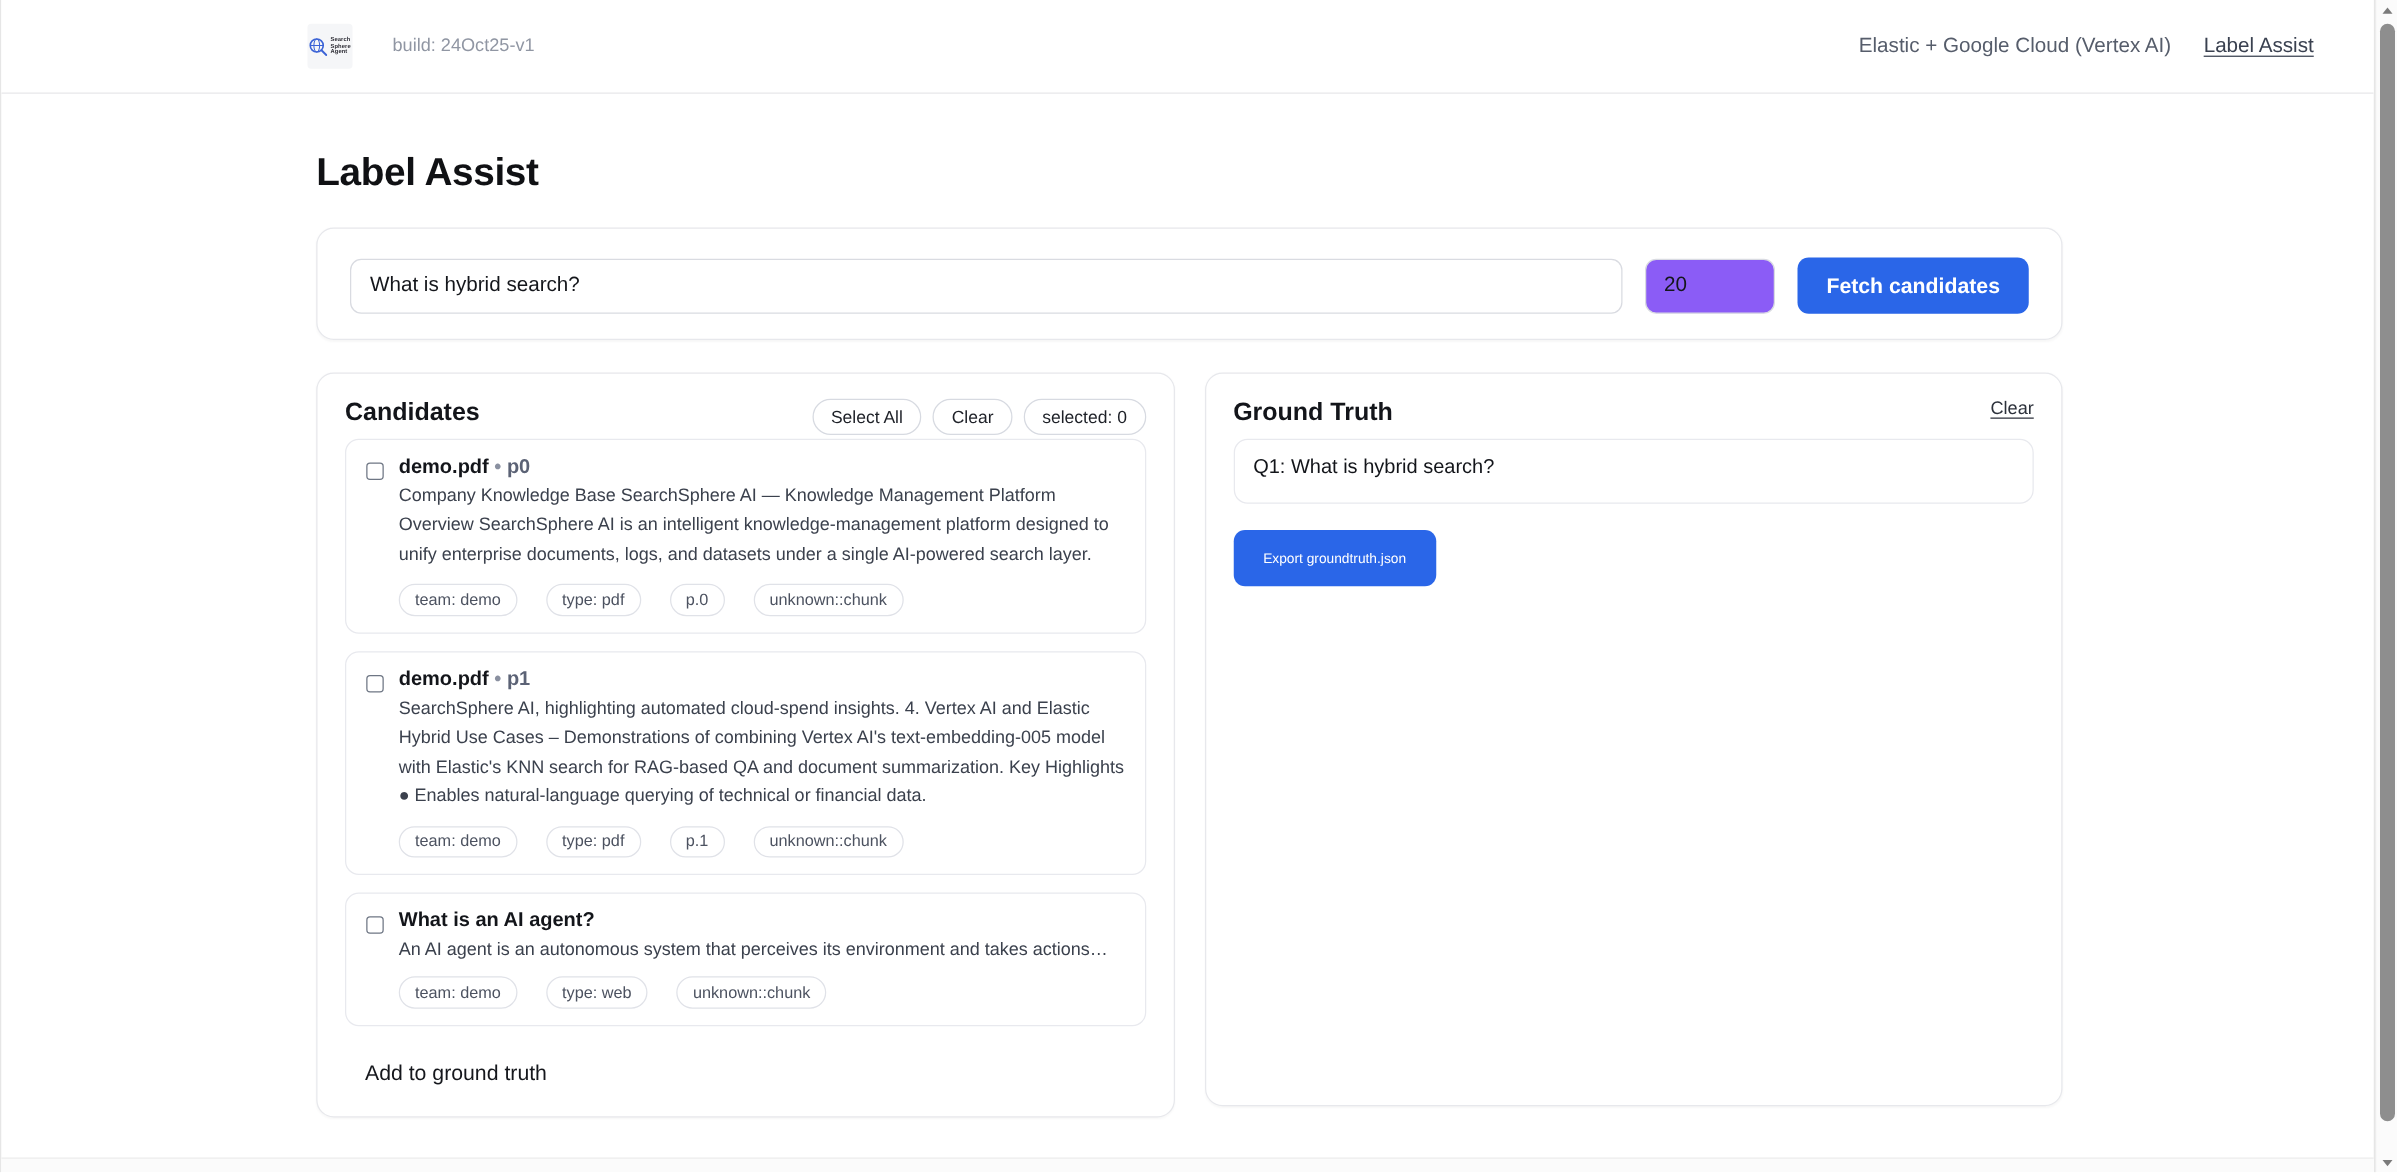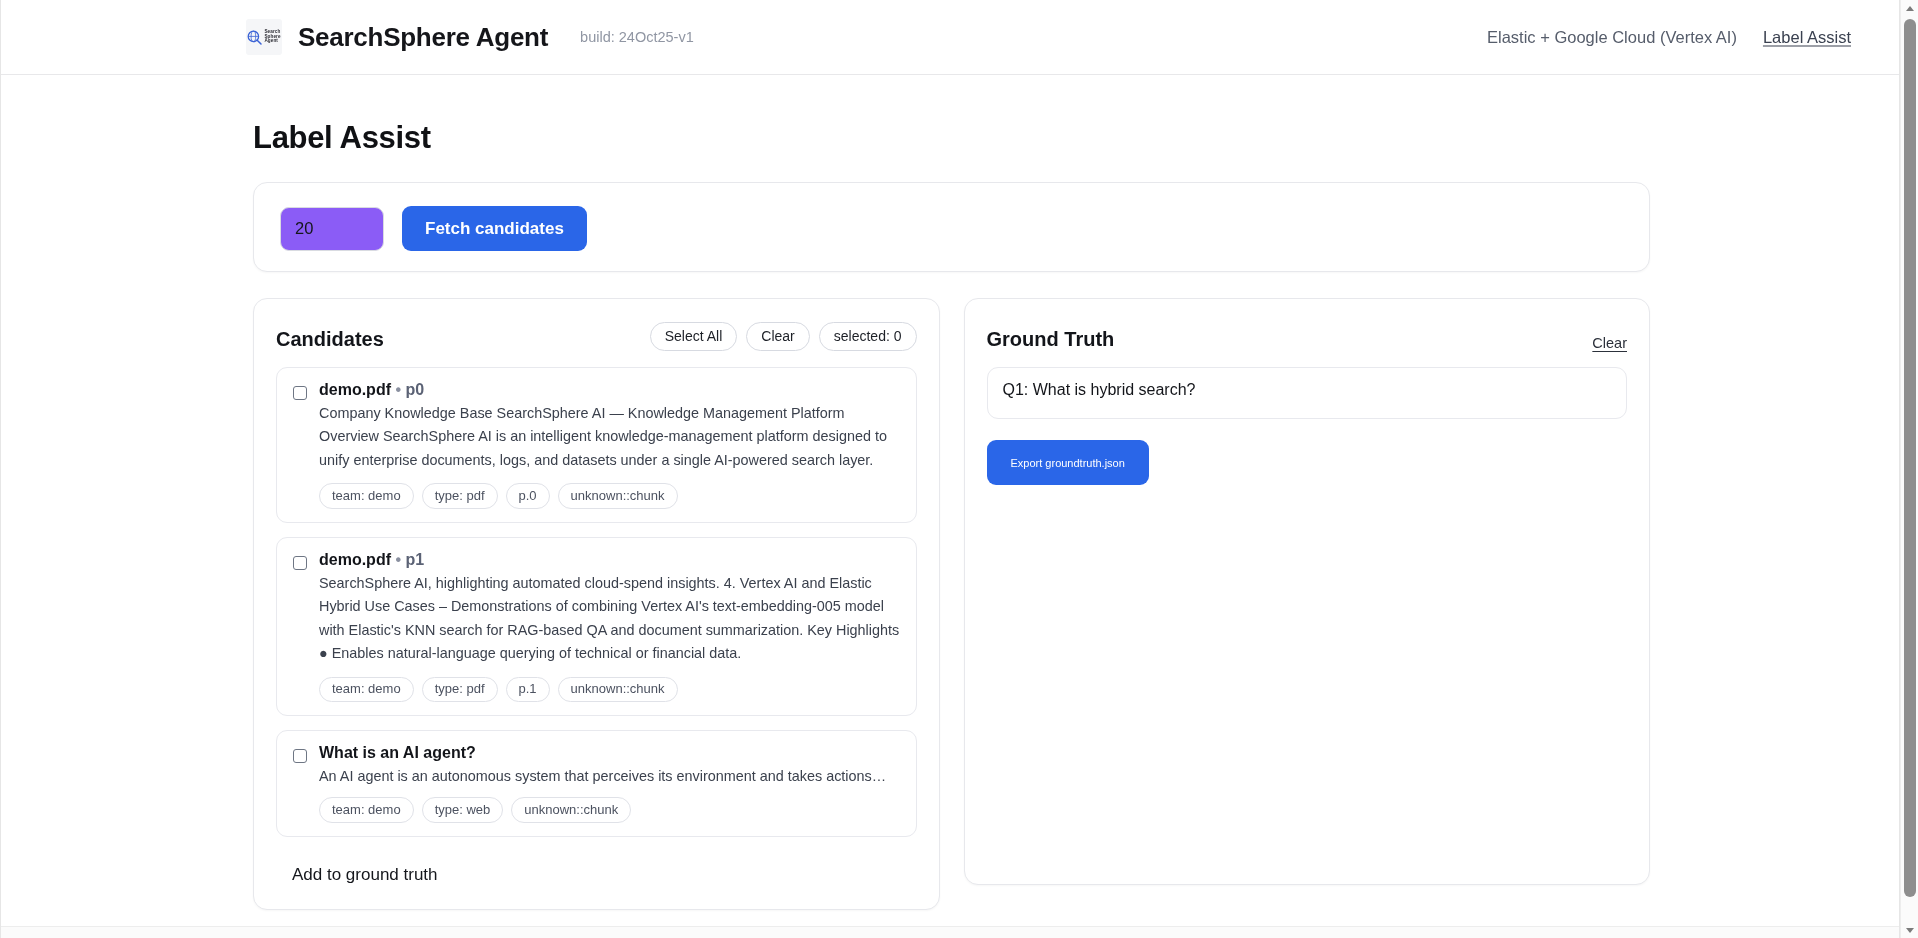--- a/index.html
+++ b/index.html
@@ -195,24 +195,24 @@
   .panel-candidates {
     width: 688px;
     min-height: 587px;
   }
   .panel-groundtruth {
     width: 688px;
     min-height: 587px;
   }
   .panel-head {
     display: flex;
-    align-items: flex-end;
+    align-items: flex-start;
     justify-content: space-between;
     height: 32px;
-    margin-bottom: 16px;
+    margin-bottom: 0;
   }
   .panel-title {
     font-size: 20px;
     font-weight: 700;
     color: #13151a;
   }
   .panel-actions {
     display: flex;
     align-items: center;
     gap: 9px;
@@ -275,21 +275,21 @@
     margin-bottom: 3px;
   }
   .cand-title .sep { color: #8a90a0; font-weight: 700; }
   .cand-title .pg { color: #5b6275; font-weight: 700; }
   .cand-snippet {
     font-size: 14.4px;
     line-height: 1.63;
     color: #3b414d;
     margin-bottom: 11px;
   }
-  .tag-row { display: flex; flex-wrap: wrap; gap: 8px; }
+  .tag-row { display: flex; flex-wrap: wrap; gap: 23px; }
   .tag {
     border: 1px solid #e0e2e8;
     border-radius: 999px;
     padding: 3.5px 12px;
     font-size: 13px;
     color: #4c5260;
     background: #ffffff;
     line-height: 1.25;
     white-space: nowrap;
   }
@@ -392,35 +392,35 @@
               <line x1="1.2" y1="6.4" x2="11.6" y2="6.4" stroke="#3b63d6" stroke-width="0.8"></line>
               <line x1="10.2" y1="10.2" x2="14" y2="14" stroke="#3b63d6" stroke-width="1.5" stroke-linecap="round"></line>
             </svg>
           </span>
           <span class="logo-words">
             <span>Search</span>
             <span>Sphere</span>
             <span>Agent</span>
           </span>
         </div>
-        <div class="brand-title">SearchSphere Agent</div>
         <div class="brand-build">build: 24Oct25-v1</div>
       </div>
       <div class="appbar-right">
         <span class="env-label">Elastic + Google Cloud (Vertex AI)</span>
         <a class="nav-link">Label Assist</a>
       </div>
     </div>
 
     <div class="content">
       <div class="wrap">
         <h1 class="page-title">Label Assist</h1>
 
         <div class="query-card">
           <div class="query-row">
+            <input class="query-input" type="text" value="What is hybrid search?" style="">
             <input class="topk-input" type="text" value="20" style="">
             <button class="btn-primary">Fetch candidates</button>
           </div>
         </div>
 
         <div class="panels">
 
           <div class="panel panel-candidates">
             <div class="panel-head">
               <div class="panel-title">Candidates</div>

